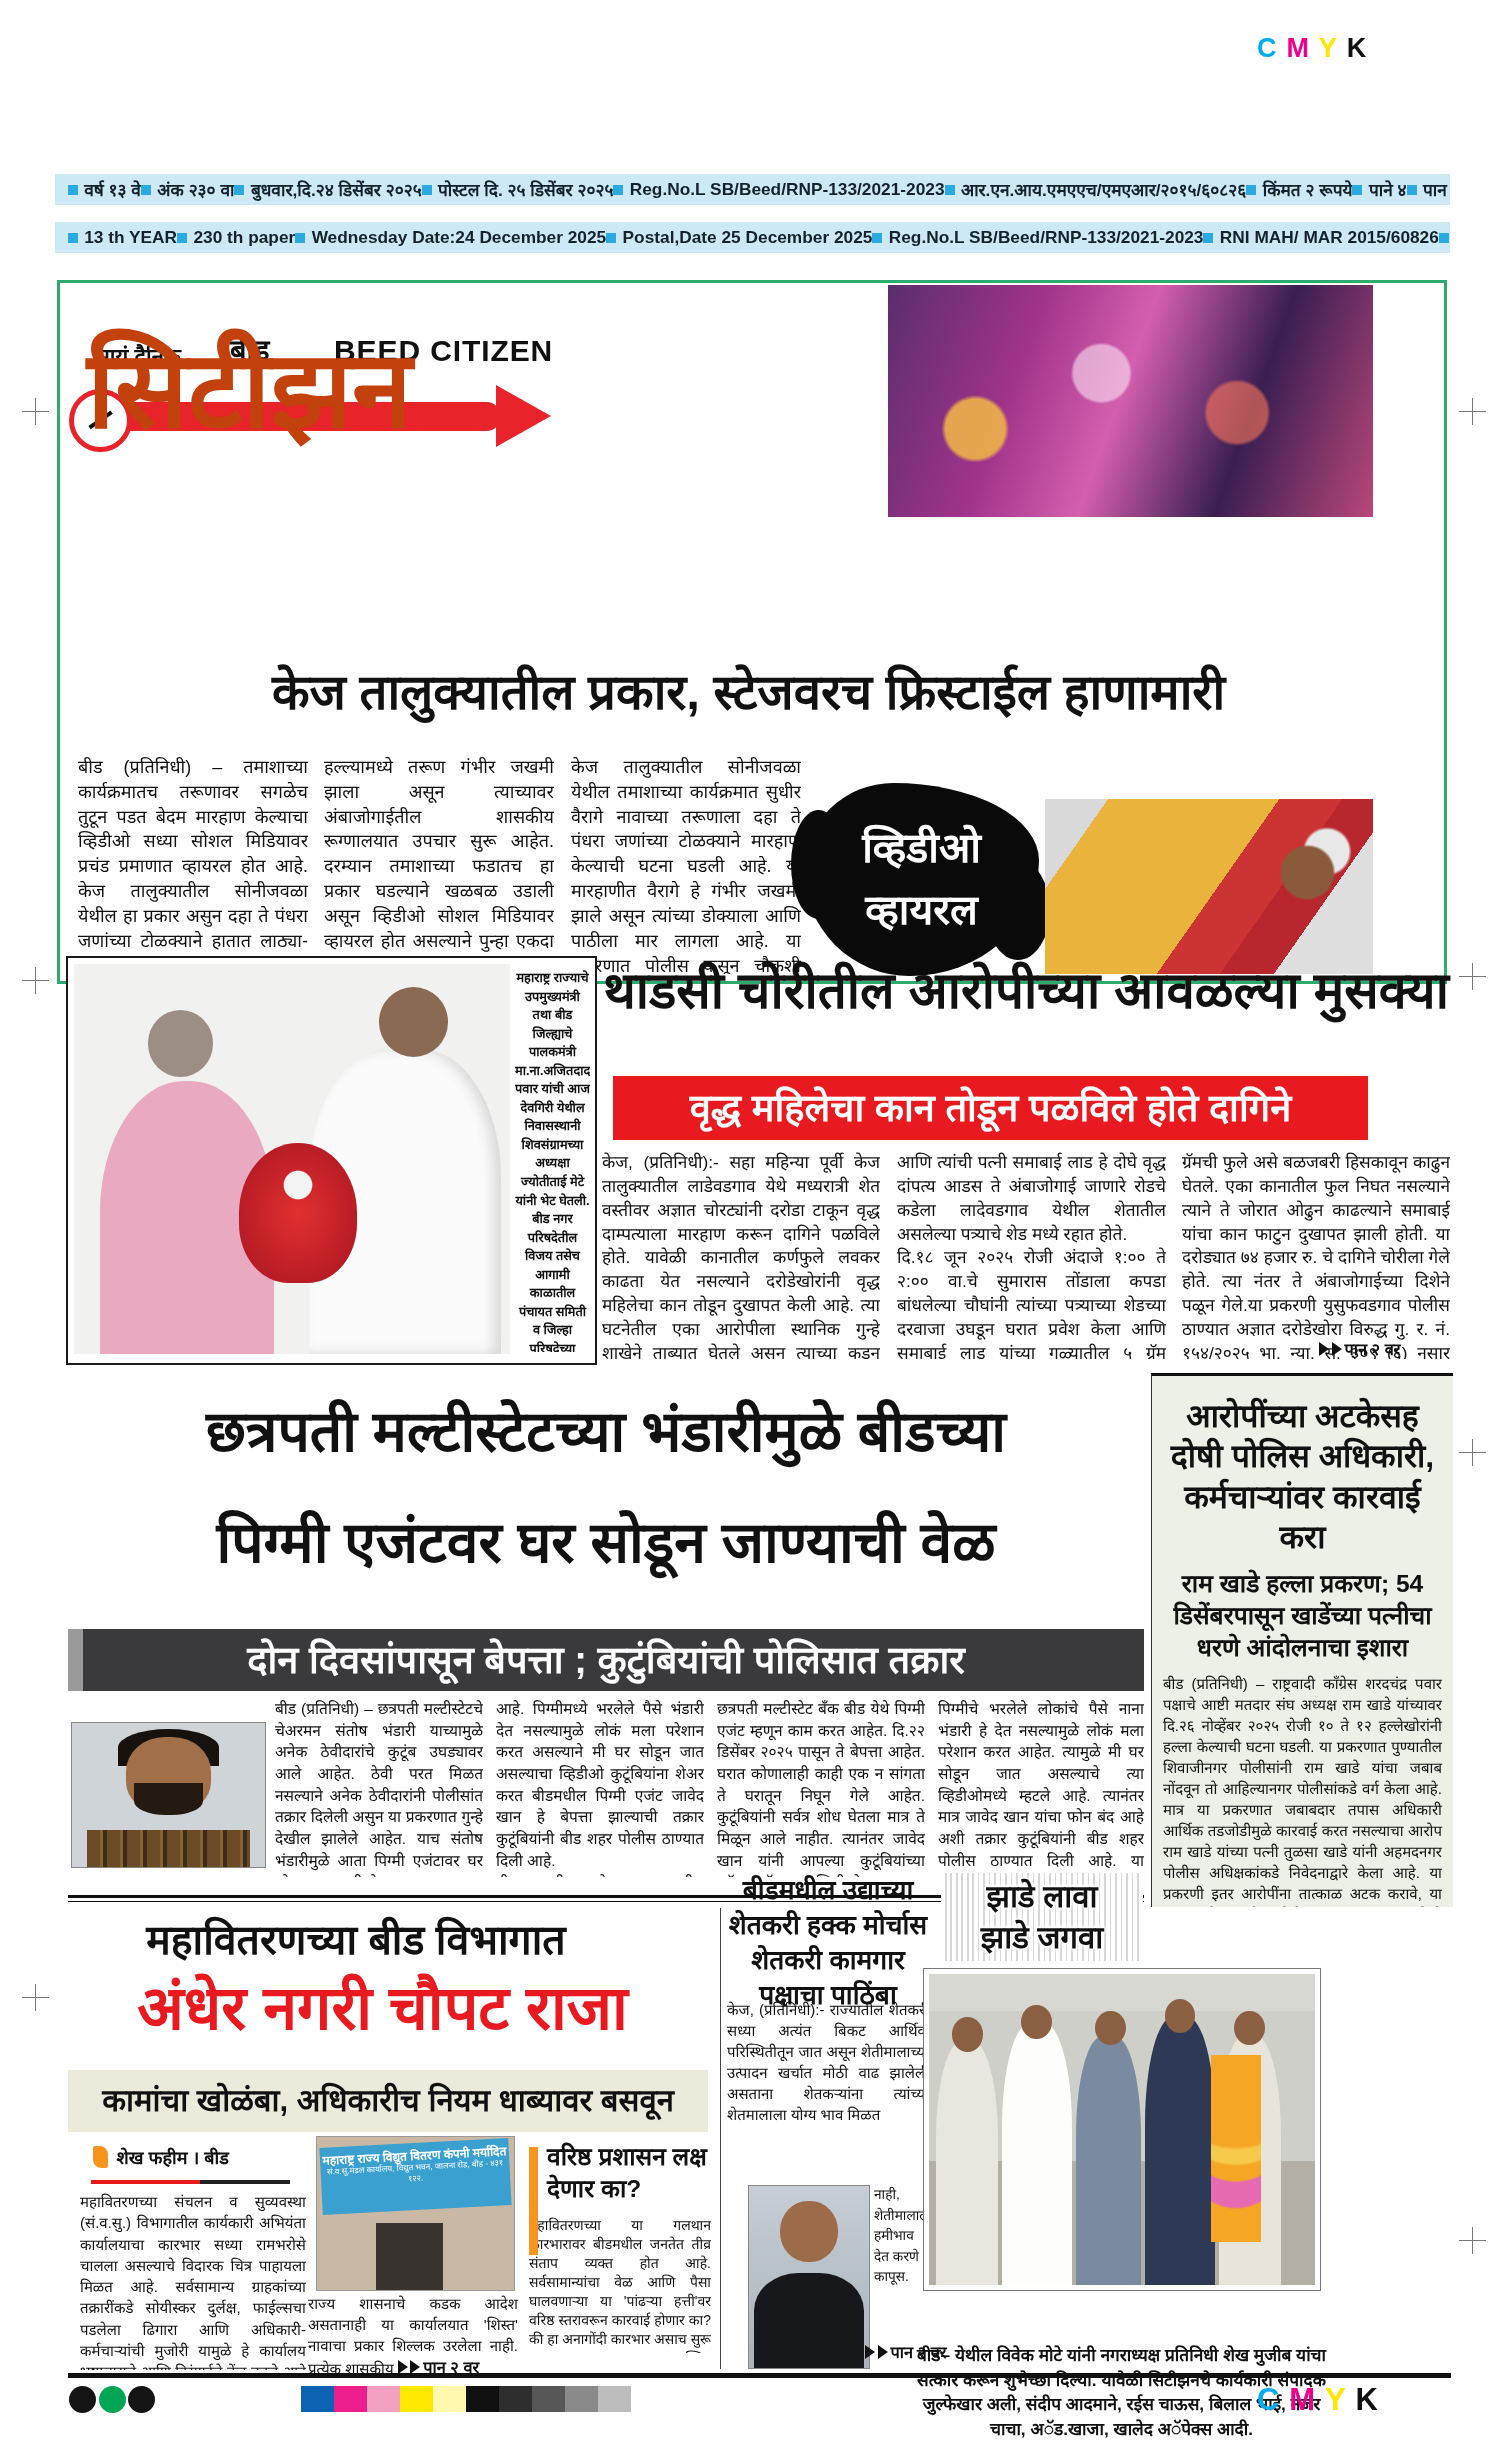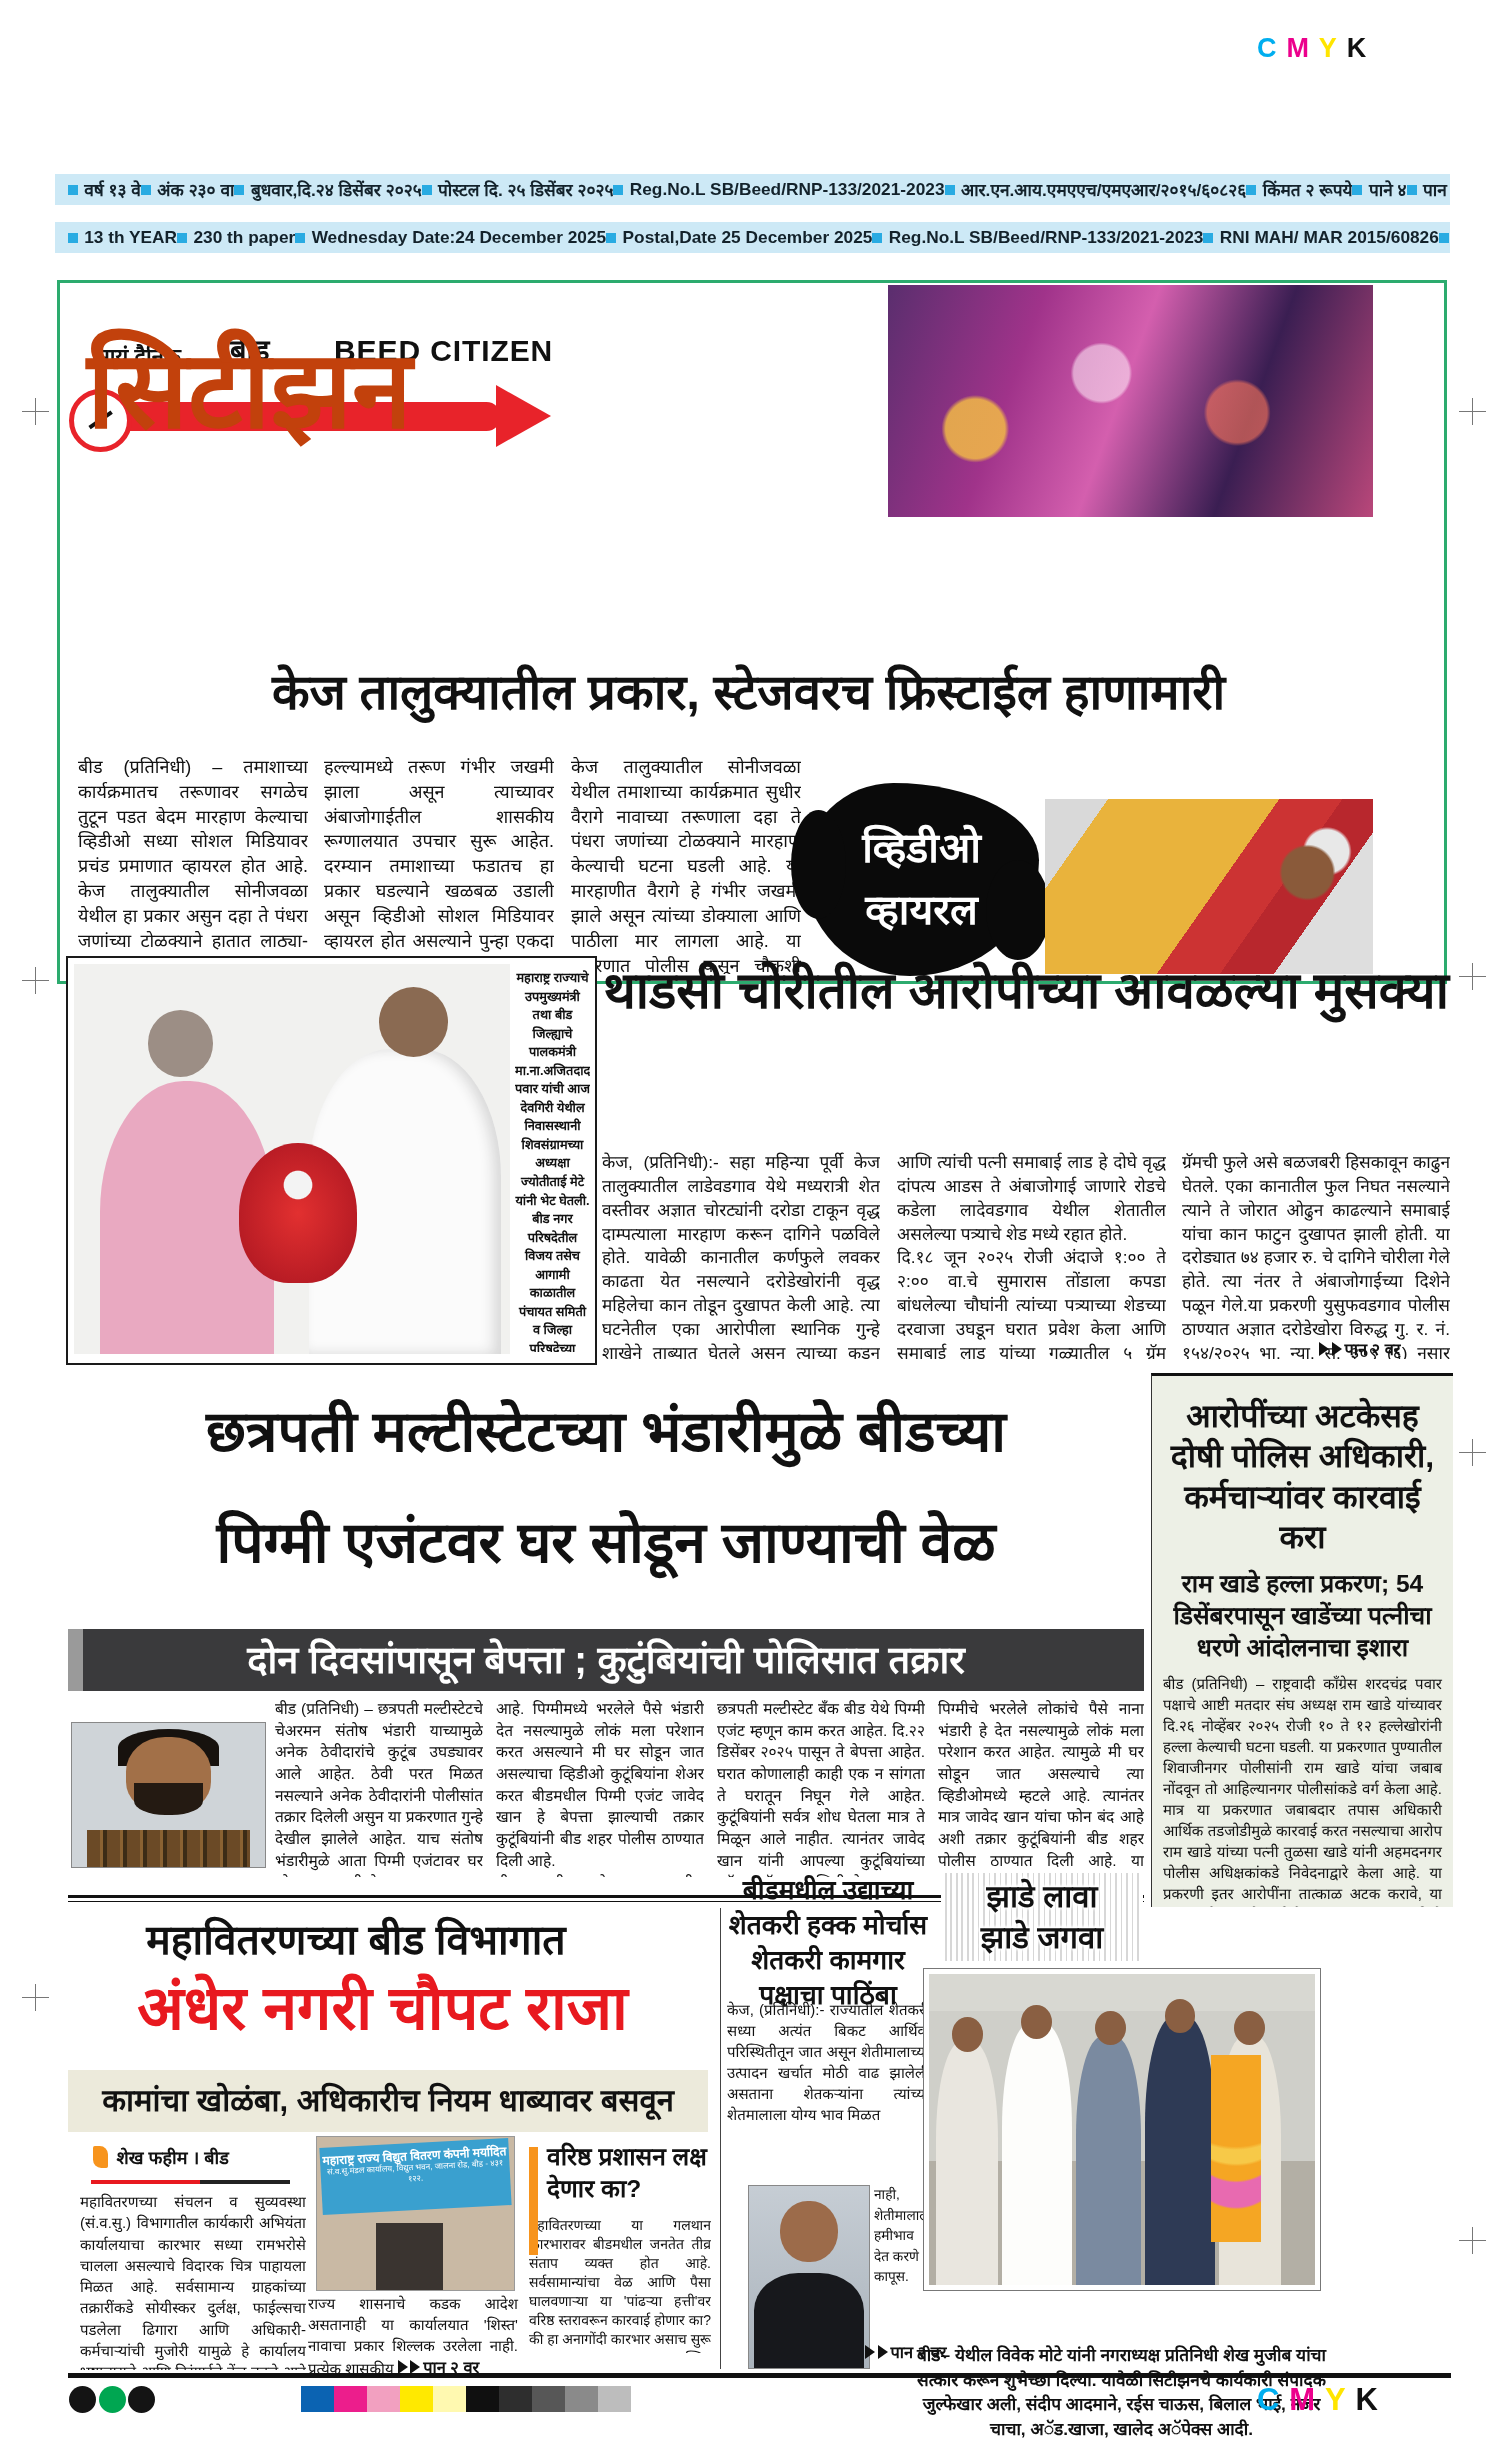--- a/index.html
+++ b/index.html
@@ -262,20 +262,21 @@
       <div class="fig fig-pink"></div>
       <div class="fig fig-white"></div>
       <div class="head head-1"></div>
       <div class="head head-2"></div>
       <div class="bouquet"></div>
     </div>
     <div class="abs pawar-caption">महाराष्ट्र राज्याचे उपमुख्यमंत्री तथा बीड जिल्ह्याचे पालकमंत्री मा.ना.अजितदादा पवार यांची आज देवगिरी येथील निवासस्थानी शिवसंग्रामच्या अध्यक्षा ज्योतीताई मेटे यांनी भेट घेतली. बीड नगर परिषदेतील विजय तसेच आगामी काळातील पंचायत समिती व जिल्हा परिषदेच्या निवडणुकीसह विविध विषयावर चर्चा करण्यात आली.</div>
   </div>
 
   <div class="abs theft-headline center">थाडसी चोरीतील आरोपीच्या आवळल्या मुसक्या</div>
+  <div class="abs banner-red">वृद्ध महिलेचा कान तोडून पळविले होते दागिने</div>
   <div class="abs theft-col bodytxt just" style="left:602px;width:278px;">केज, (प्रतिनिधी):- सहा महिन्या पूर्वी केज तालुक्यातील लाडेवडगाव येथे मध्यरात्री शेत वस्तीवर अज्ञात चोरट्यांनी दरोडा टाकून वृद्ध दाम्पत्याला मारहाण करून दागिने पळविले होते. यावेळी कानातील कर्णफुले लवकर काढता येत नसल्याने दरोडेखोरांनी वृद्ध महिलेचा कान तोडून दुखापत केली आहे. त्या घटनेतील एका आरोपीला स्थानिक गुन्हे शाखेने ताब्यात घेतले असून त्याच्या कडून मुद्देमाल हस्तगत केला आहे.
 या बाबतची माहिती अशी की, तुकाराम लाड</div>
   <div class="abs theft-col bodytxt just" style="left:897px;width:269px;">आणि त्यांची पत्नी समाबाई लाड हे दोघे वृद्ध दांपत्य आडस ते अंबाजोगाई जाणारे रोडचे कडेला लादेवडगाव येथील शेतातील असलेल्या पत्र्याचे शेड मध्ये रहात होते.
 दि.१८ जून २०२५ रोजी अंदाजे १:०० ते २:०० वा.चे सुमारास तोंडाला कपडा बांधलेल्या चौघांनी त्यांच्या पत्र्याच्या शेडच्या दरवाजा उघडून घरात प्रवेश केला आणि समाबाई लाड यांच्या गळ्यातील ५ ग्रॅम वजनाचे मंगळसुत्र हिसकावून काढून घेतले. नाकातील ३ ग्रॅमची नथ ३ आणि कानातील ४</div>
   <div class="abs theft-col bodytxt just" style="left:1182px;width:268px;">ग्रॅमची फुले असे बळजबरी हिसकावून काढुन घेतले. एका कानातील फुल निघत नसल्याने त्याने ते जोरात ओढुन काढल्याने समाबाई यांचा कान फाटुन दुखापत झाली होती. या दरोड्यात ७४ हजार रु. चे दागिने चोरीला गेले होते. त्या नंतर ते अंबाजोगाईच्या दिशेने पळून गेले.या प्रकरणी युसुफवडगाव पोलीस ठाण्यात अज्ञात दरोडेखोरा विरुद्ध गु. र. नं. १५४/२०२५ भा. न्या. सं. ३०९ (६) नुसार गुन्हा दाखल करण्यात आला होता.या प्रकरणी सहाय्यक पोलिस निरीक्षक मच्छिंद्रनाथ शेंडगे हे तपास</div>
   <div class="abs more" style="left:1319px;top:1337px;">
     <i></i>
       <i></i>
     <span>पान २ वर</span>
   </div>

